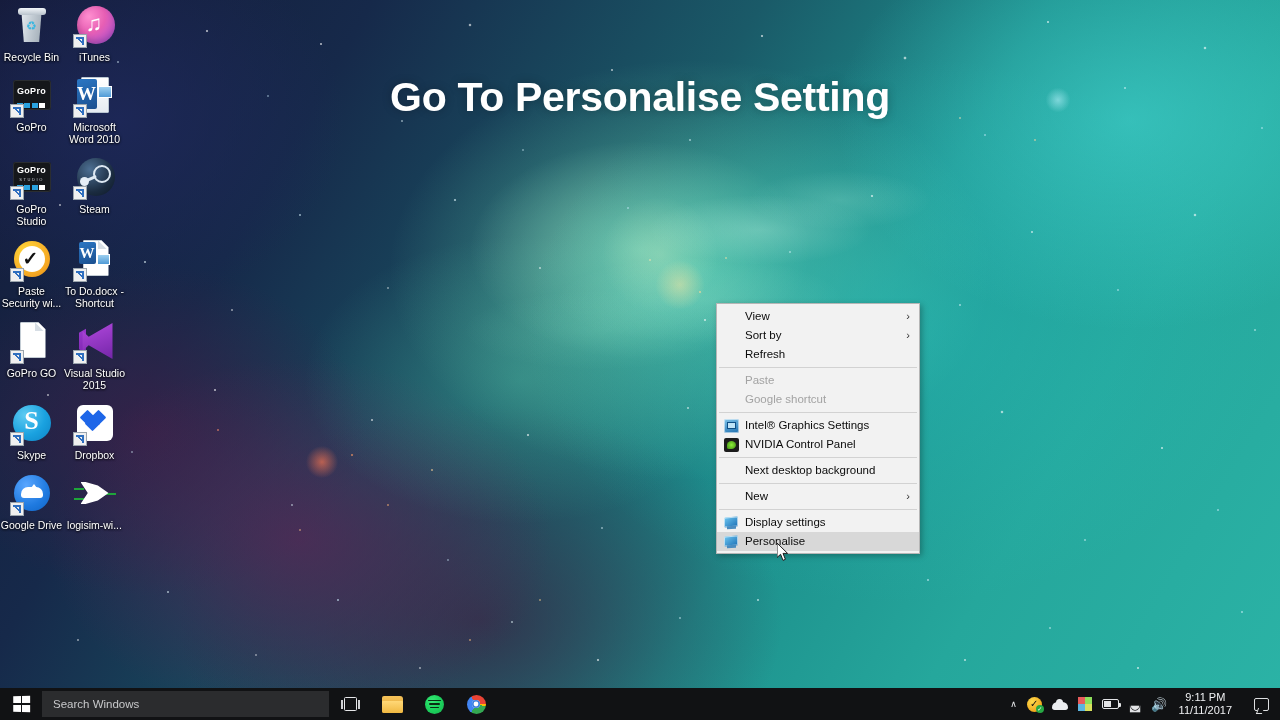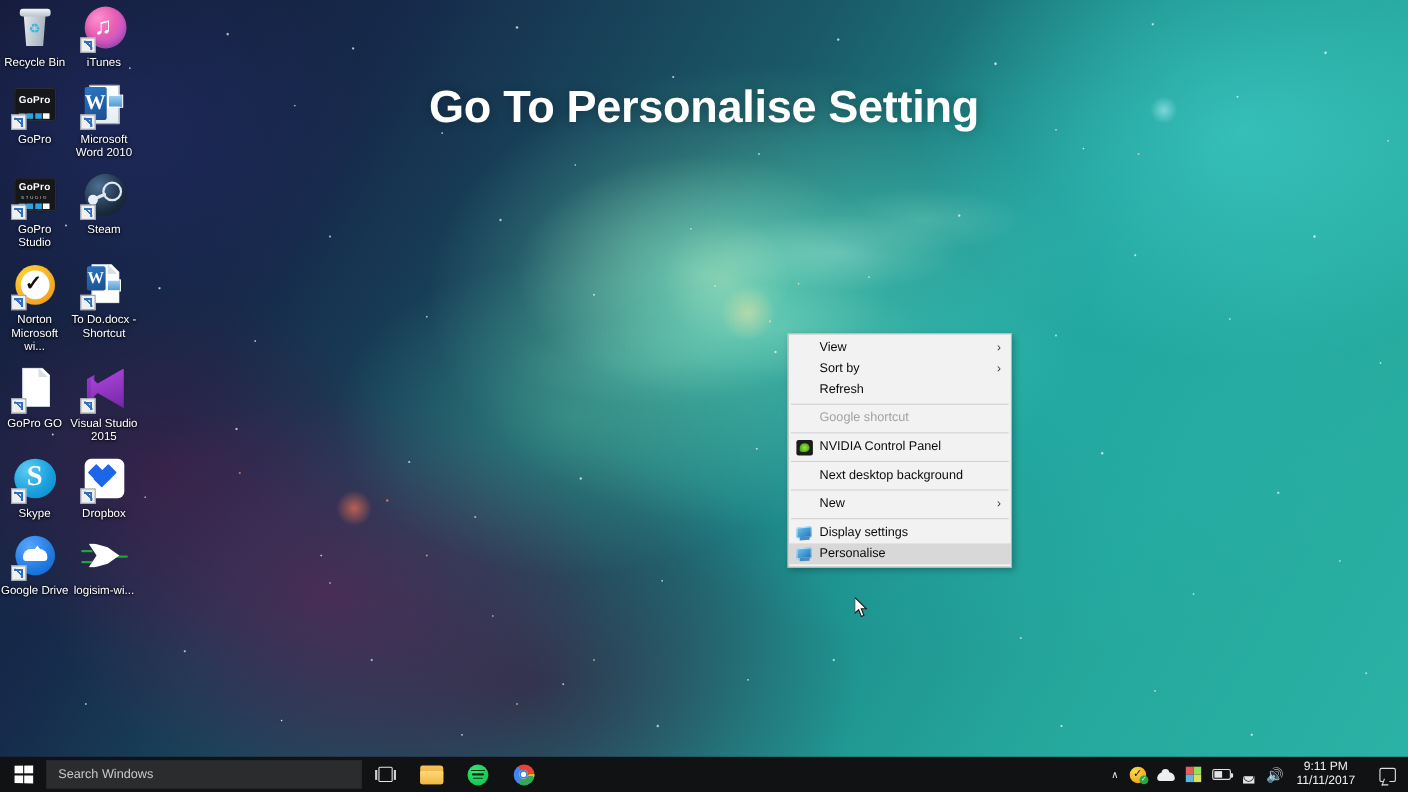--- a/index.html
+++ b/index.html
@@ -768,21 +768,21 @@
     </div>
 
     <div class="icon-row">
       <div class="desk-icon">
         <div class="glyph-wrap">
           <div class="norton-circle"></div>
             <div class="norton-inner"></div>
             <div class="norton-check">✓</div>
           <div class="shortcut-badge"></div>
         </div>
-        <div class="label">Norton Microsoft wi...</div>
+        <div class="label">Paste Security wi...</div>
       </div>
       <div class="desk-icon">
         <div class="glyph-wrap">
           <div class="file-page"></div>
             <div class="file-fold"></div>
           <div class="word-blue" style="left:6px; top:4px; width:17px; height:22px; font-size:15px;">W</div>
           <div class="word-img" style="right:7px; top:16px; width:11px; height:9px;"></div>
           <div class="shortcut-badge"></div>
         </div>
         <div class="label">To Do.docx - Shortcut</div>
@@ -866,28 +866,35 @@
       <span>Sort by</span>
       <span class="chev">›</span>
     </div>
 
     <div class="menu-item">
       <span>Refresh</span>
     </div>
 
     <div class="menu-sep"></div>
 
+    <div class="menu-item disabled">
+      <span>Paste</span>
+    </div>
 
     <div class="menu-item disabled">
       <span>Google shortcut</span>
     </div>
 
 
     <div class="menu-sep"></div>
 
+    <div class="menu-item">
+      <span class="mi-icon ico-intel"></span>
+      <span>Intel® Graphics Settings</span>
+    </div>
 
     <div class="menu-item">
       <span class="mi-icon ico-nvidia"></span>
       <span>NVIDIA Control Panel</span>
     </div>
 
     <div class="menu-sep"></div>
 
     <div class="menu-item">
       <span>Next desktop background</span>

